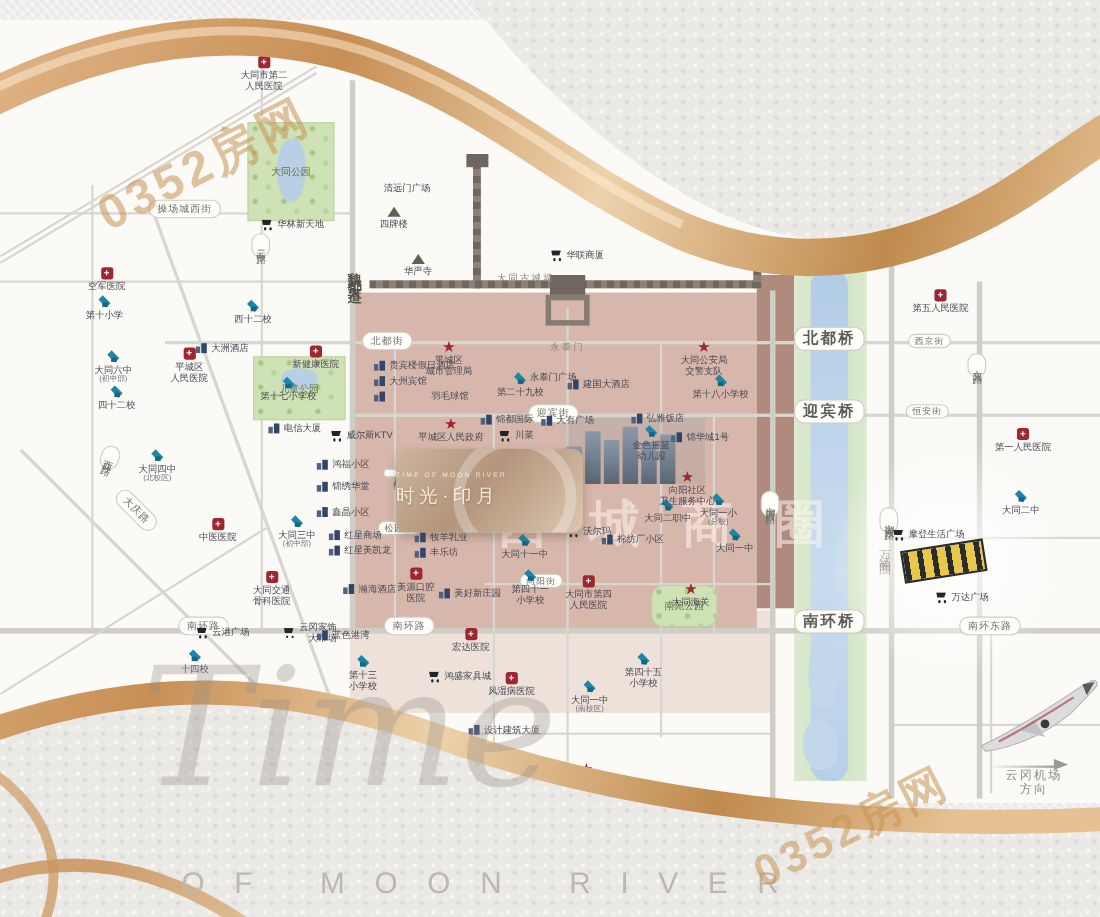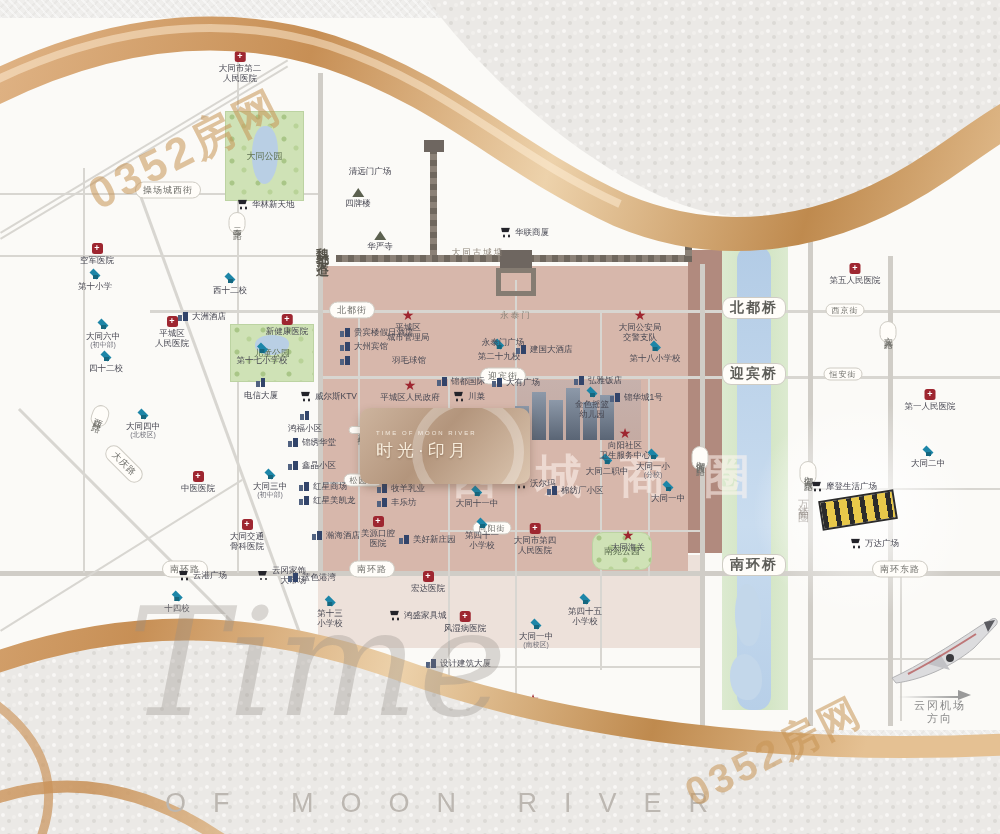--- a/index.html
+++ b/index.html
@@ -58,21 +58,21 @@
   .ic-cart::after{content:"";position:absolute;left:3.5px;top:8px;width:2.6px;height:2.6px;border-radius:50%;
     background:#23232a;box-shadow:5px 0 0 #23232a;}
   .ic-bld{width:11px;height:9px;position:relative;}
   .ic-bld::before{content:"";position:absolute;left:0;bottom:0;width:4px;height:6px;background:#516281;}
   .ic-bld::after{content:"";position:absolute;left:5px;bottom:0;width:4.5px;height:9px;background:#32446a;}
   .ic-temple{width:0;height:0;border-left:6px solid rgba(0,0,0,0);border-right:6px solid rgba(0,0,0,0);
     border-bottom:9px solid #5c6150;margin-bottom:1px;}
   
   #logo{position:absolute;left:360px;top:390px;width:170px;height:76px;z-index:35;border-radius:10px;
     background:linear-gradient(130deg,#cdb49e,#b3957c 45%,#dcc6b0);box-shadow:0 4px 9px rgba(90,70,50,.35);
-    overflow:hidden;display:flex;flex-direction:column;justify-content:center;padding-left:16px;box-sizing:border-box;}
+    overflow:hidden;display:flex;flex-direction:column;justify-content:center;box-sizing:border-box;}
   #logo .ring{position:absolute;right:6px;top:-12px;width:92px;height:92px;border-radius:50%;
     border:10px solid rgba(255,255,255,.28);}
   #logo .en{font-size:6px;letter-spacing:2px;color:rgba(255,250,240,.8);}
   #logo .cn{font-size:17px;letter-spacing:4px;color:#f7ecdb;margin-top:3px;text-shadow:0 1px 2px rgba(90,60,40,.4);}
   #renders{position:absolute;left:515px;top:362px;width:126px;height:60px;z-index:18;display:flex;
     align-items:flex-end;gap:3px;background:linear-gradient(180deg,rgba(150,160,175,.25),rgba(90,100,115,.15));}
   #renders .tw{background:linear-gradient(180deg,#8d99a9,#5a6575);width:14px;}
   #mall{position:absolute;left:820px;top:477px;width:72px;height:26px;z-index:15;transform:rotate(-9deg);
     border:2px solid #2b2b2b;background:repeating-linear-gradient(90deg,#2b2b2b 0 5px,#e8c84a 5px 13px);}
   #mallglow{position:absolute;left:752px;top:382px;width:220px;height:220px;z-index:10;border-radius:50%;
@@ -207,21 +207,21 @@
       <div class="cap vert small" style="left: 452px; top: 414px; transform: translate(-50%, -50%) rotate(0deg);">永泰街</div>
       <div class="cap bridge" style="left: 754px; top: 290px; transform: translate(-50%, -50%) rotate(0deg);">北都桥</div>
       <div class="cap bridge" style="left: 754px; top: 356px; transform: translate(-50%, -50%) rotate(0deg);">迎宾桥</div>
       <div class="cap bridge" style="left: 754px; top: 547px; transform: translate(-50%, -50%) rotate(0deg);">南环桥</div>
       <div class="poi " style="left: 95px; top: 256px; transform: translate(-50%, -5px);"><span class="ic ic-school"></span><span>第十小学</span></div>
       <div class="poi " style="left: 230px; top: 260px; transform: translate(-50%, -5px);"><span class="ic ic-school"></span><span>西十二校</span></div>
       <div class="poi " style="left: 103px; top: 306px; transform: translate(-50%, -5px);"><span class="ic ic-school"></span><span>大同六中</span><span class="sub">(初中部)</span></div>
       <div class="poi " style="left: 106px; top: 338px; transform: translate(-50%, -5px);"><span class="ic ic-school"></span><span>四十二校</span></div>
       <div class="poi " style="left: 143px; top: 396px; transform: translate(-50%, -5px);"><span class="ic ic-school"></span><span>大同四中</span><span class="sub">(北校区)</span></div>
       <div class="poi " style="left: 262px; top: 330px; transform: translate(-50%, -5px);"><span class="ic ic-school"></span><span>第十七小学校</span></div>
-      <div class="poi " style="left: 499px; top: 326px; transform: translate(-50%, -5px);"><span class="ic ic-school"></span><span>第二十九校</span></div>
+      <div class="poi " style="left: 473px; top: 326px; transform: translate(-50%, -5px);"><span class="ic ic-school"></span><span>第二十九校</span></div>
       <div class="poi " style="left: 655px; top: 328px; transform: translate(-50%, -5px);"><span class="ic ic-school"></span><span>第十八小学校</span></div>
       <div class="poi " style="left: 592px; top: 374px; transform: translate(-50%, -5px);"><span class="ic ic-school"></span><span>金色摇篮
 幼儿园</span></div>
       <div class="poi " style="left: 607px; top: 441px; transform: translate(-50%, -5px);"><span class="ic ic-school"></span><span>大同二职中</span></div>
       <div class="poi " style="left: 653px; top: 436px; transform: translate(-50%, -5px);"><span class="ic ic-school"></span><span>大同一小</span><span class="sub">(分校)</span></div>
       <div class="poi " style="left: 668px; top: 468px; transform: translate(-50%, -5px);"><span class="ic ic-school"></span><span>大同一中</span></div>
       <div class="poi " style="left: 477px; top: 473px; transform: translate(-50%, -5px);"><span class="ic ic-school"></span><span>大同十一中</span></div>
       <div class="poi " style="left: 482px; top: 505px; transform: translate(-50%, -5px);"><span class="ic ic-school"></span><span>第四十一
 小学校</span></div>
       <div class="poi " style="left: 270px; top: 456px; transform: translate(-50%, -5px);"><span class="ic ic-school"></span><span>大同三中</span><span class="sub">(初中部)</span></div>
@@ -268,38 +268,38 @@
       <div class="poi row " style="left: 394px; top: 597px; transform: translate(-6px, -50%);"><span class="ic ic-cart"></span><span>鸿盛家具城</span></div>
       <div class="poi row " style="left: 262px; top: 557px; transform: translate(-6px, -50%);"><span class="ic ic-cart"></span><span>云冈家饰
 大市场</span></div>
       <div class="poi row " style="left: 183px; top: 557px; transform: translate(-6px, -50%);"><span class="ic ic-cart"></span><span>云港广场</span></div>
       <div class="poi row " style="left: 816px; top: 458px; transform: translate(-6px, -50%); margin-top: 10px;"><span class="ic ic-cart"></span><span>摩登生活广场</span></div>
       <div class="poi row " style="left: 855px; top: 525px; transform: translate(-6px, -50%);"><span class="ic ic-cart"></span><span>万达广场</span></div>
       <div class="poi row " style="left: 505px; top: 214px; transform: translate(-6px, -50%);"><span class="ic ic-cart"></span><span>华联商厦</span></div>
       <div class="poi row " style="left: 346px; top: 314px; transform: translate(-6px, -50%);"><span class="ic ic-bld"></span><span>贵宾楼假日酒店</span></div>
       <div class="poi row " style="left: 346px; top: 328px; transform: translate(-6px, -50%);"><span class="ic ic-bld"></span><span>大州宾馆</span></div>
       <div class="poi row " style="left: 346px; top: 342px; transform: translate(-6px, -50%); gap: 41px;"><span class="ic ic-bld"></span><span>羽毛球馆</span></div>
-      <div class="poi row " style="left: 294px; top: 404px; transform: translate(-6px, -50%); flex-direction: column;"><span class="ic ic-bld"></span><span>鸿福小区</span></div>
+      <div class="poi row " style="left: 294px; top: 404px; transform: translate(-6px, -50%);"><span class="ic ic-bld"></span><span>鸿福小区</span></div>
       <div class="poi row " style="left: 294px; top: 424px; transform: translate(-6px, -50%);"><span class="ic ic-bld"></span><span>锦绣华堂</span></div>
       <div class="poi row " style="left: 294px; top: 447px; transform: translate(-6px, -50%);"><span class="ic ic-bld"></span><span>鑫晶小区</span></div>
       <div class="poi row " style="left: 443px; top: 363px; transform: translate(-6px, -50%);"><span class="ic ic-bld"></span><span>锦都国际</span></div>
       <div class="poi row " style="left: 498px; top: 364px; transform: translate(-6px, -50%);"><span class="ic ic-bld"></span><span>大有广场</span></div>
       <div class="poi row " style="left: 580px; top: 362px; transform: translate(-6px, -50%);"><span class="ic ic-bld"></span><span>弘雅饭店</span></div>
       <div class="poi row " style="left: 616px; top: 379px; transform: translate(-6px, -50%);"><span class="ic ic-bld"></span><span>锦华城1号</span></div>
       <div class="poi row " style="left: 553px; top: 472px; transform: translate(-6px, -50%);"><span class="ic ic-bld"></span><span>棉纺厂小区</span></div>
       <div class="poi row " style="left: 294px; top: 559px; transform: translate(-6px, -50%);"><span class="ic ic-bld"></span><span>蓝色港湾</span></div>
       <div class="poi row " style="left: 522px; top: 331px; transform: translate(-6px, -50%);"><span class="ic ic-bld"></span><span>建国大酒店</span></div>
       <div class="poi row " style="left: 405px; top: 521px; transform: translate(-6px, -50%);"><span class="ic ic-bld"></span><span>美好新庄园</span></div>
       <div class="poi row " style="left: 305px; top: 468px; transform: translate(-6px, -50%);"><span class="ic ic-bld"></span><span>红星商场</span></div>
       <div class="poi row " style="left: 305px; top: 482px; transform: translate(-6px, -50%);"><span class="ic ic-bld"></span><span>红星美凯龙</span></div>
       <div class="poi row " style="left: 318px; top: 517px; transform: translate(-6px, -50%);"><span class="ic ic-bld"></span><span>瀚海酒店</span></div>
       <div class="poi row " style="left: 432px; top: 645px; transform: translate(-6px, -50%);"><span class="ic ic-bld"></span><span>设计建筑大厦</span></div>
       <div class="poi row " style="left: 383px; top: 470px; transform: translate(-6px, -50%);"><span class="ic ic-bld"></span><span>牧羊乳业</span></div>
       <div class="poi row " style="left: 383px; top: 484px; transform: translate(-6px, -50%);"><span class="ic ic-bld"></span><span>丰乐坊</span></div>
-      <div class="poi row " style="left: 250px; top: 371px; transform: translate(-6px, -50%); flex-direction: column;"><span class="ic ic-bld"></span><span>电信大厦</span></div>
+      <div class="poi row " style="left: 250px; top: 371px; transform: translate(-6px, -50%);"><span class="ic ic-bld"></span><span>电信大厦</span></div>
       <div class="poi row " style="left: 184px; top: 298px; transform: translate(-6px, -50%);"><span class="ic ic-bld"></span><span>大洲酒店</span></div>
       <div class="poi " style="left: 380px; top: 218px; transform: translate(-50%, -5px);"><span class="ic ic-temple"></span><span>华严寺</span></div>
       <div class="poi " style="left: 358px; top: 175px; transform: translate(-50%, -5px);"><span class="ic ic-temple"></span><span>四牌楼</span></div>
       <div class="poi " style="left: 503px; top: 300px; transform: translate(-50%, -5px); margin-top: 24px;"><span>永泰门广场</span></div>
       <div class="poi " style="left: 370px; top: 153px; transform: translate(-50%, -5px);"><span>清远门广场</span></div>
       <div class="poi wall-label" style="left: 478px; top: 234px; transform: translate(-50%, -5px);"><span>大同古城墙</span></div>
       <div class="poi wall-label" style="left: 516px; top: 297px; transform: translate(-50%, -5px);"><span>永泰门</span></div>
       <div class="poi vfaint" style="left: 803px; top: 478px; transform: translate(-50%, -5px);"><span>万达商圈</span></div>
       <div class="poi airport" style="left: 940px; top: 686px; transform: translate(-50%, -5px);"><span>云冈机场方向</span></div>
     </div>

